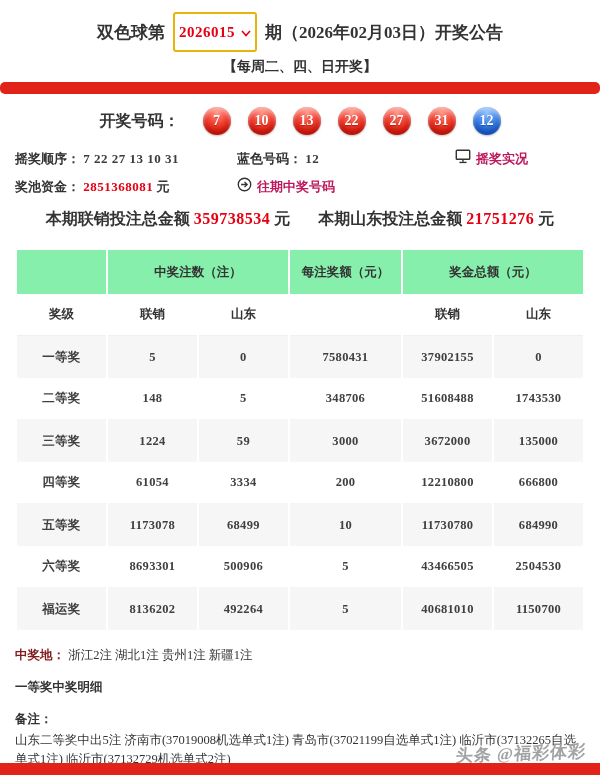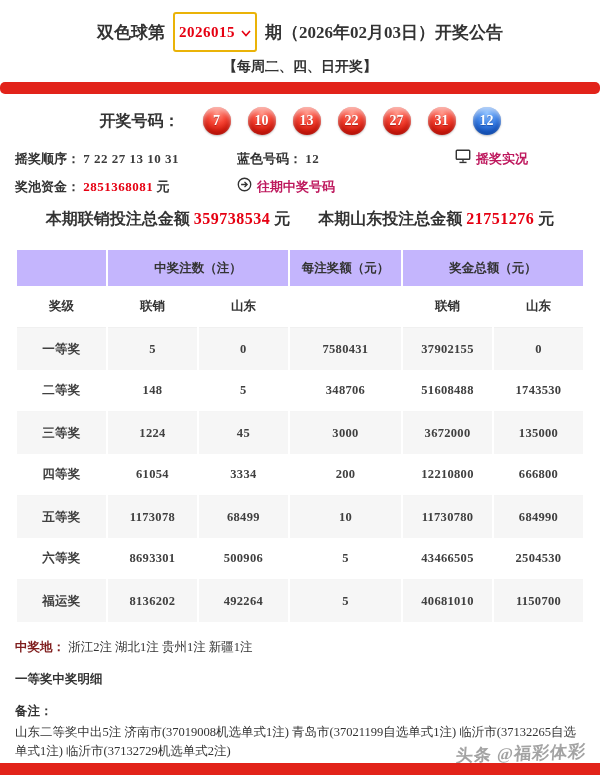--- a/index.html
+++ b/index.html
@@ -51,21 +51,21 @@
   .info-value { font-weight:700; color:#3c3c3c; letter-spacing:0.5px; }
   .red-num { color:#e60012; font-weight:700; letter-spacing:0.5px; }
   .link-item { display:inline-flex; align-items:center; gap:5px; font-weight:700; color:#be185d; cursor:pointer; }
   
   .sales-line { margin-top:13px; text-align:center; font-size:16px; font-weight:700; color:#333; }
   .sales-line .seg { margin:0 12px; }
   
   .prize-table-wrap { margin:20px 15px 0 15px; }
   table.prize { width:100%; border-collapse:separate; border-spacing:2px 0; table-layout:fixed; }
   table.prize td { text-align:center; vertical-align:middle; font-size:12.5px; }
-  tr.group-row td { background:#c4b5fd; height:36px; font-weight:700; color:#333; }
+  tr.group-row td { background:#86efac; height:44px; font-weight:700; color:#333; }
   tr.colhead-row td { background:#fff; height:42px; font-weight:700; color:#333;
     border-bottom:1px solid #f0f0f0; }
   tbody.data tr td { height:42px; font-weight:700; color:#404040; letter-spacing:0.3px; }
   tbody.data tr:nth-child(odd) td { background:#f6f6f6; }
   tbody.data tr:nth-child(even) td { background:#fff; border-bottom:1px solid #f5f5f5; }
   
   .footer-area { margin:0 15px; font-size:12.5px; color:#333; }
   .winners-line { margin-top:17px; }
   .detail-title { margin-top:15px; font-weight:700; }
   .remark-label { margin-top:15px; font-weight:700; }
@@ -211,21 +211,21 @@
           <td>二等奖</td>
           <td>148</td>
           <td>5</td>
           <td>348706</td>
           <td>51608488</td>
           <td>1743530</td>
         </tr>
         <tr>
           <td>三等奖</td>
           <td>1224</td>
-          <td>45</td>
+          <td>59</td>
           <td>3000</td>
           <td>3672000</td>
           <td>135000</td>
         </tr>
         <tr>
           <td>四等奖</td>
           <td>61054</td>
           <td>3334</td>
           <td>200</td>
           <td>12210800</td>

